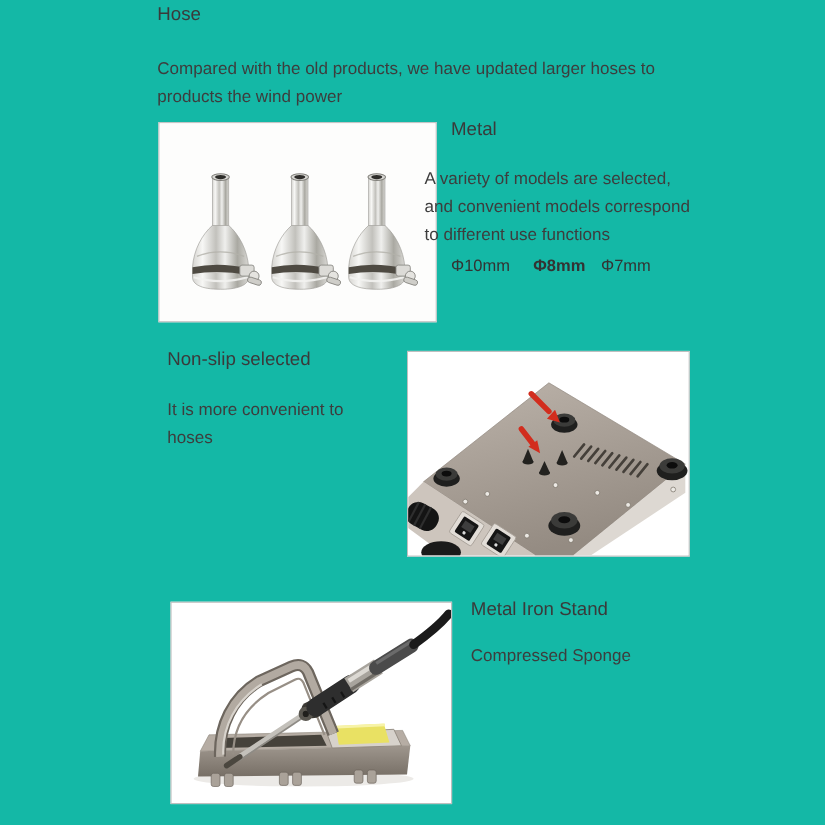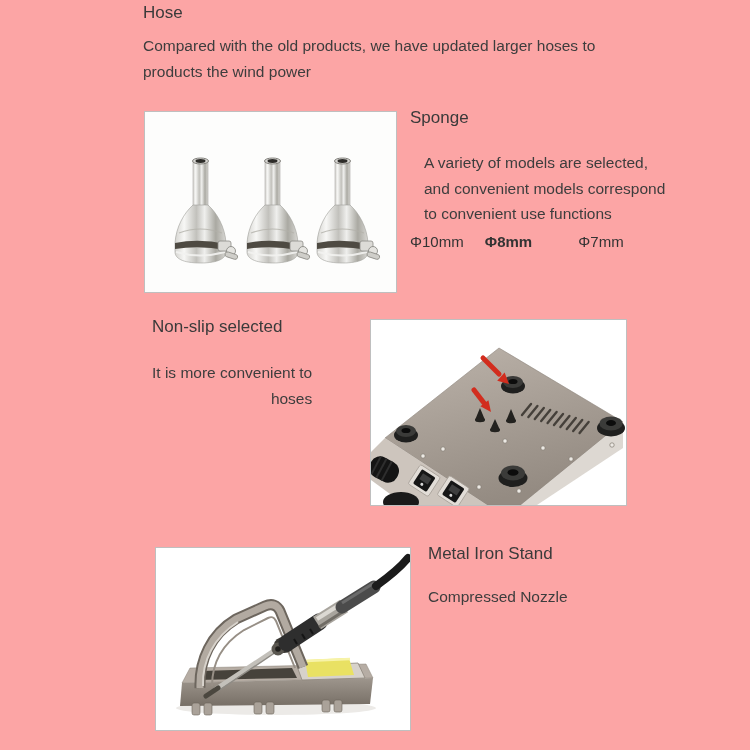--- a/index.html
+++ b/index.html
@@ -1,38 +1,38 @@
 <!DOCTYPE html>
 <html><head>
 <meta charset="utf-8">
 <style>
   * { margin:0; padding:0; box-sizing:border-box; }
   html,body { background:#ffffff; }
   .page {
-    position:relative; width:750px; height:750px; background:#fca5a5;
+    position:relative; width:750px; height:750px; background:#14b8a6;
     font-family:"Liberation Sans", sans-serif; color:#3d3d3d; overflow:hidden;
   }
   .abs { position:absolute; }
   .sec-title { font-size:17px; font-weight:400; color:#3a3a3a; white-space:nowrap; }
   .body-text { font-size:15.5px; line-height:25.5px; color:#3d3d3d; }
   .body-text .ln { white-space:nowrap; }
   .sizes { font-size:15px; color:#333333; white-space:nowrap; }
   .sizes span { margin-right:17px; }
   .sizes span:nth-child(2) { margin-right:10px;font-weight:bold; }
-  .sizes span:last-child { margin-right:0;margin-left:32px; }
+  .sizes span:last-child { margin-right:0; }
   .imgbox { position:absolute; border:1px solid #bfbfbf; background:#ffffff; overflow:hidden; }
   .imgbox svg { display:block; }
 </style>
 </head>
 <body>
 
 <div class="page">
 
   <h2 class="abs sec-title" style="left:143px; top:3px;">Hose</h2>
-  <div class="abs body-text" style="left:143px; top:33px;">
+  <div class="abs body-text" style="left:143px; top:50px;">
     <div class="ln">Compared with the old products, we have updated larger hoses to</div>
     <div class="ln">products the wind power</div>
   </div>
 
   <div class="imgbox" style="left:144px; top:111px; width:253px; height:182px;">
     <svg width="251" height="180" viewBox="0 0 251 180">
       <defs>
         <linearGradient id="mtl" x1="0" y1="0" x2="1" y2="0">
           <stop offset="0" stop-color="#d6d5d1"></stop>
           <stop offset="0.18" stop-color="#f7f7f5"></stop>
@@ -54,34 +54,34 @@
           <rect x="56" y="98" width="13" height="5" rx="2.5" fill="#cfcec9" stroke="#8b8a85" stroke-width="0.8" transform="rotate(18 62 100)"></rect>
         </g>
       </defs>
       <rect width="251" height="180" fill="#fdfdfc"></rect>
       <use href="#noz" x="24" y="43"></use>
       <use href="#noz" x="96" y="43"></use>
       <use href="#noz" x="166" y="43"></use>
     </svg>
   </div>
 
-  <h2 class="abs sec-title" style="left:410px; top:108px;">Sponge</h2>
-  <div class="abs body-text" style="left:424px; top:150px;">
+  <h2 class="abs sec-title" style="left:410px; top:108px;">Metal</h2>
+  <div class="abs body-text" style="left:386px; top:150px;">
     <div class="ln">A variety of models are selected,</div>
     <div class="ln">and convenient models correspond</div>
-    <div class="ln">to convenient use functions</div>
+    <div class="ln">to different use functions</div>
   </div>
   <div class="abs sizes" style="left:410px; top:233px;">
     <span>Φ10mm</span>
     <span>Φ8mm</span>
     <span>Φ7mm</span>
   </div>
 
   <h2 class="abs sec-title" style="left:152px; top:317px;">Non-slip selected</h2>
-  <div class="abs body-text" style="left:152px; top:360px;text-align:right;">
+  <div class="abs body-text" style="left:152px; top:360px;">
     <div class="ln">It is more convenient to</div>
     <div class="ln">hoses</div>
   </div>
 
   <div class="imgbox" style="left:370px; top:319px; width:257px; height:187px;">
     <svg width="255" height="185" viewBox="0 0 255 185">
       <defs>
         <linearGradient id="panel" x1="0" y1="0" x2="0.4" y2="1">
           <stop offset="0" stop-color="#bdb4ab"></stop>
           <stop offset="1" stop-color="#948b82"></stop>
@@ -230,16 +230,16 @@
         <line x1="163" y1="79" x2="188" y2="63" stroke="#716d66" stroke-width="3"></line>
         <line x1="186" y1="59" x2="218" y2="39" stroke="#4b4b4b" stroke-width="13" stroke-linecap="round"></line>
         <line x1="186" y1="55" x2="218" y2="35" stroke="#6b6b6b" stroke-width="3"></line>
         <path d="M220,38 C234,28 244,20 252,10" stroke="#1b1b1b" stroke-width="8" fill="none" stroke-linecap="round"></path>
       </g>
     </svg>
   </div>
 
   <h2 class="abs sec-title" style="left:428px; top:544px;">Metal Iron Stand</h2>
   <div class="abs body-text" style="left:428px; top:584px;">
-    <div class="ln">Compressed Nozzle</div>
+    <div class="ln">Compressed Sponge</div>
   </div>
 
 </div>
 
 </body></html>

